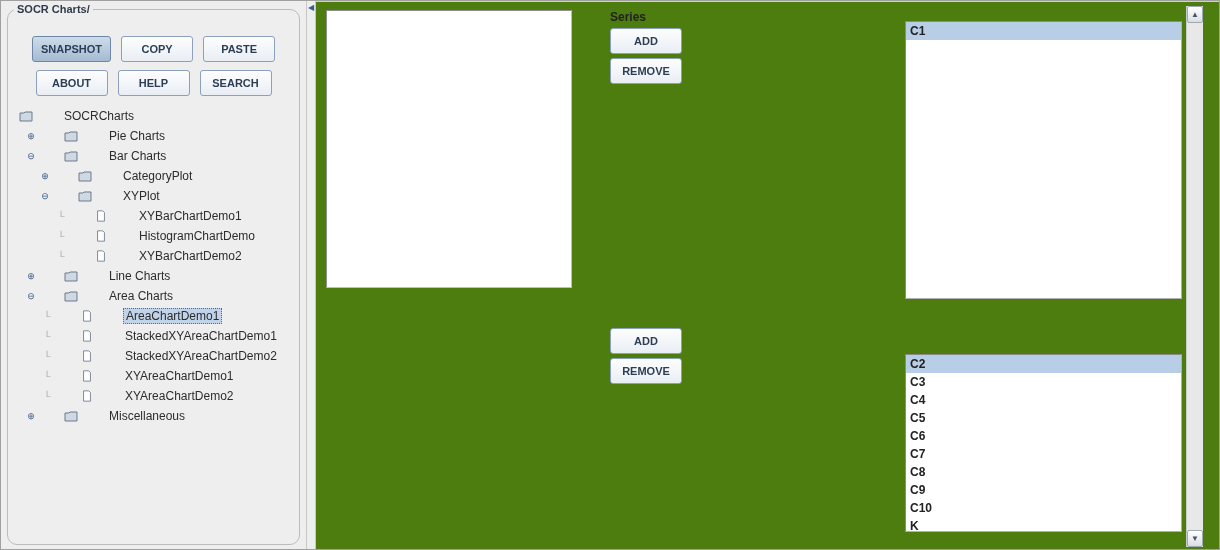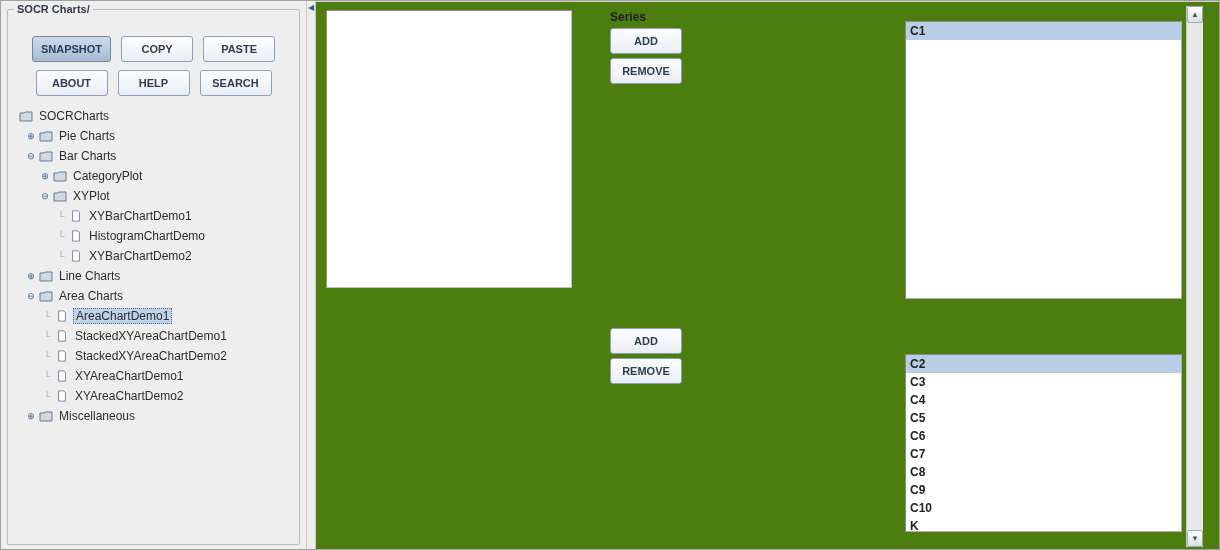--- a/index.html
+++ b/index.html
@@ -20,21 +20,21 @@
   }
   
   .sidebar {
     width: 305px;
     background: #eeeeee;
     position: relative;
     padding: 8px 6px 4px 6px;
   }
   .sidebar-fieldset {
     border: 1px solid #bcbcbc;
-    border-radius: 2px;
+    border-radius: 10px;
     padding: 10px 8px 8px 8px;
     margin: 0;
     height: 100%;
     position: relative;
   }
   .sidebar-legend {
     position: absolute;
     top: -7px;
     left: 6px;
     background: #eeeeee;
@@ -71,20 +71,21 @@
   .tree ul { list-style: none; padding-left: 0; margin: 0; }
   .tree li { padding-left: 0; margin: 0; }
   .tree .node {
     display: flex;
     align-items: center;
     height: 20px;
     white-space: nowrap;
     cursor: default;
     color: #2c2c2c;
     padding-left: 2px;
+    gap: 25px;
   }
   .tree .node.selected span.label {
     background: #c0d3e8;
     border: 1px dotted #4f6d90;
     padding: 0 2px;
   }
   .tree .label { padding: 0 2px; }
   .toggle {
     width: 10px; height: 10px;
     display: inline-flex;

